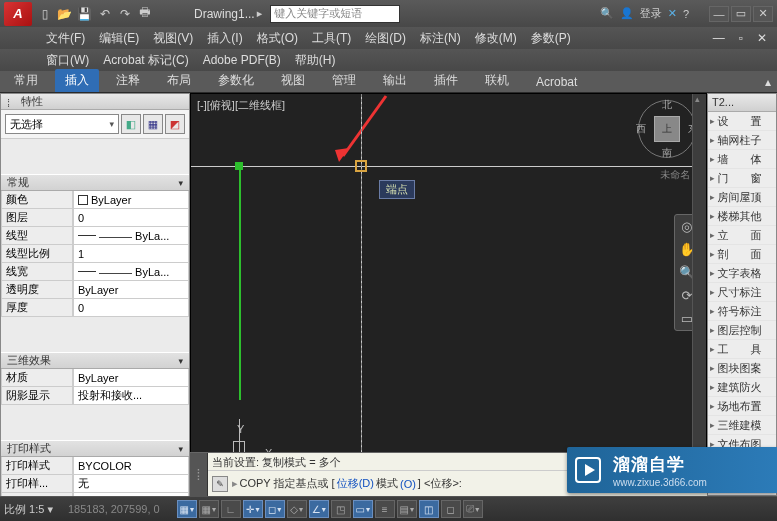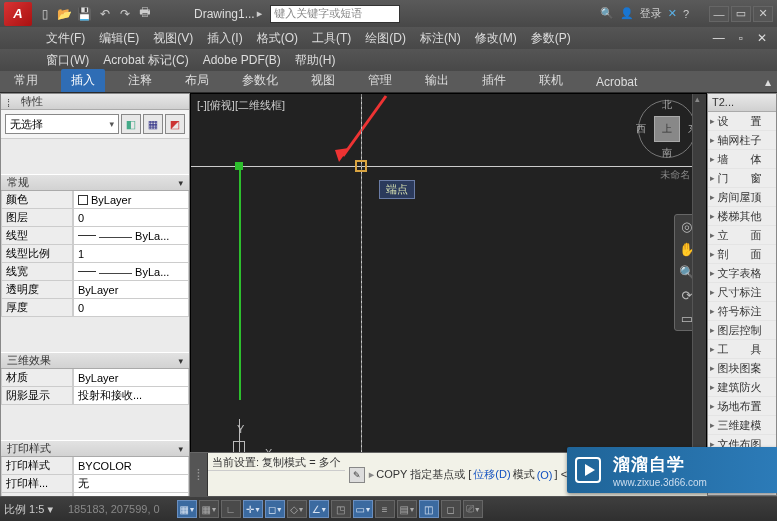--- a/index.html
+++ b/index.html
@@ -15,21 +15,21 @@
 .title-right { margin-left:auto; display:flex; gap:6px; align-items:center; }
 .title-right span { color:#ccc; }
 .win-ctrl { display:flex; gap:2px; margin-left:14px; }
 .win-ctrl span { width:20px; height:16px; display:flex; align-items:center; justify-content:center; color:#ccc; font-size:11px; border:1px solid #666; background:#555; }
 
 
 .menubar { height:22px; background:linear-gradient(#555,#484848); display:flex; align-items:center; padding:0 10px 0 46px; color:#ddd; gap:14px; font-size:12px; }
 .menubar span { cursor:default; }
 
 
-.ribbon { height:22px; background:#5a5a5a; display:flex; align-items:flex-end; padding-left:4px; gap:13px; font-size:12px; color:#ddd; border-bottom:1px solid #2a2a2a; }
+.ribbon { height:22px; background:#5a5a5a; display:flex; align-items:flex-end; padding-left:4px; gap:7px; font-size:12px; color:#ddd; border-bottom:1px solid #2a2a2a; }
 .ribbon span { padding:3px 10px; }
 .ribbon .active { background:#2f6db5; color:#fff; border-radius:2px 2px 0 0; }
 
 
 .main { position:absolute; top:93px; left:0; right:0; bottom:25px; display:flex; }
 
 
 .prop-panel { width:190px; background:#ebebeb; border:1px solid #888; display:flex; flex-direction:column; }
 .prop-title { height:18px; background:linear-gradient(#e8e8e8,#d0d0d0); display:flex; align-items:center; padding:0 6px; font-size:11px; color:#333; border-bottom:1px solid #aaa; }
 .prop-title-icon { width:10px; height:10px; margin-right:4px; color:#555; }
@@ -87,21 +87,21 @@
 
 .right-panel { width:70px; background:#ededed; border:1px solid #888; display:flex; flex-direction:column; }
 .right-title { height:18px; background:linear-gradient(#e8e8e8,#d0d0d0); border-bottom:1px solid #aaa; font-size:11px; padding:2px 4px; color:#333;}
 .right-list { flex:1; overflow:hidden; }
 .right-item { height:19px; display:flex; align-items:center; font-size:11px; color:#333; padding-left:2px; border-bottom:1px solid #e4e4e4; white-space:nowrap;}
 .right-item::before { content:"▸"; font-size:9px; color:#666; margin-right:3px; }
 
 
 .cmd-area { position:absolute; bottom:25px; left:190px; right:70px; height:44px; background:#3a3a3a; border-top:1px solid #666; display:flex; }
 .cmd-handle { width:18px; background:#555; display:flex; align-items:center; justify-content:center; color:#999; font-size:14px; border-right:1px solid #333;}
-.cmd-lines { flex:1; background:#f2f2e8; display:flex; flex-direction:row; font-size:11px; color:#333; }
+.cmd-lines { flex:1; background:#f2f2e8; display:flex; flex-direction:column; font-size:11px; color:#333; }
 .cmd-line1 { height:18px; padding:2px 4px; border-bottom:1px solid #ccc;}
 .cmd-line2 { flex:1; display:flex; align-items:center; padding:0 4px; gap:2px;}
 .cmd-line2 .hl1 { color:#1050c0; }
 .cmd-line2 .hl2 { color:#1050c0; }
 .cmd-icon { width:16px; height:16px; background:#ddd; border:1px solid #888; margin-right:2px; display:inline-flex; align-items:center; justify-content:center; font-size:9px;}
 
 
 .status { position:absolute; bottom:0; left:0; right:0; height:25px; background:linear-gradient(#3f3f3f,#2f2f2f); display:flex; align-items:center; color:#ccc; font-size:11px; padding:0 4px; gap:11px; border-top:1px solid #555;}
 .status .coords { color:#888; margin-left:4px; }
 .status .btns { display:flex; gap:2px; margin-left:6px;}

